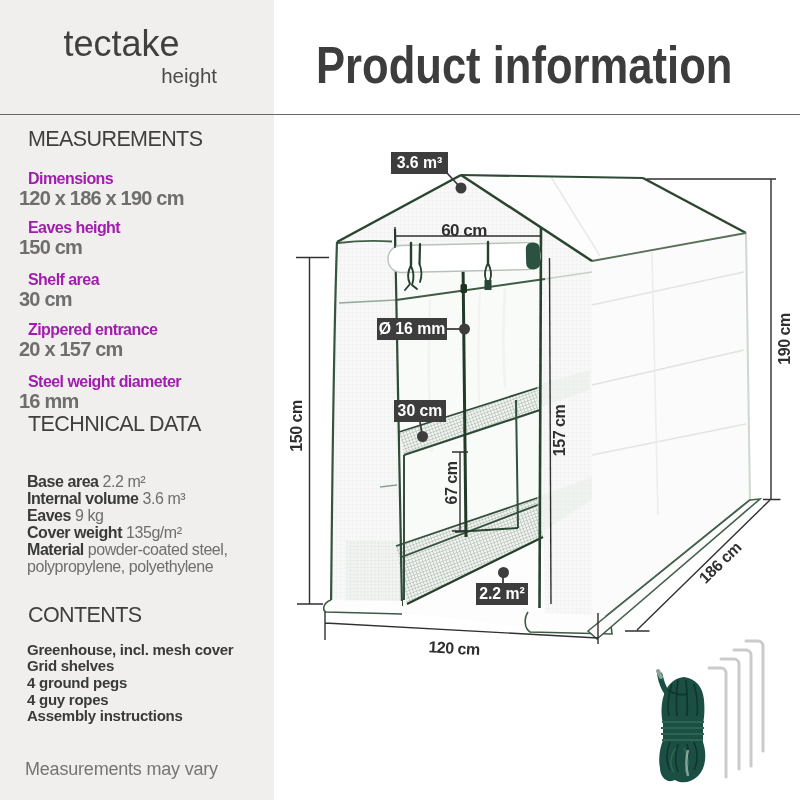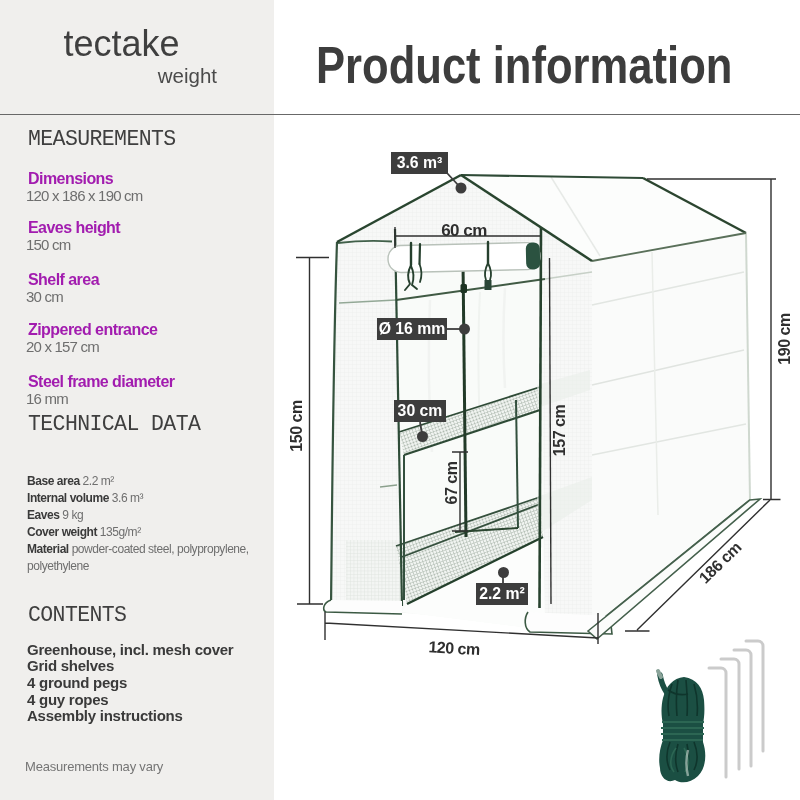--- a/index.html
+++ b/index.html
@@ -1,48 +1,48 @@
 <!DOCTYPE html>
 <html><head>
 <meta charset="utf-8">
 <style>
   html,body{margin:0;padding:0;width:800px;height:800px;background:#fff;overflow:hidden;}
   body{font-family:"Liberation Sans",sans-serif;color:#3d3d3d;position:relative;}
   .sidebar{position:absolute;left:0;top:0;width:274px;height:800px;background:#f0efed;}
   .rule{position:absolute;left:0;top:113.5px;width:800px;height:1.8px;background:#686868;}
   .logo-t{position:absolute;left:63.5px;top:26px;font-weight:normal;font-size:36px;color:#3f3f3f;line-height:1;}
   .logo-g{position:absolute;left:64px;top:66px;width:153px;text-align:right;font-size:20.5px;color:#4a4a4a;line-height:1;}
-  .head{position:absolute;left:28px;font-size:21.5px;font-weight:normal;letter-spacing:-0.6px;color:#3f3f3f;line-height:1;font-family:Liberation Mono, monospace;}
+  .head{position:absolute;left:28px;font-size:21.5px;font-weight:normal;letter-spacing:-0.6px;color:#3f3f3f;line-height:1;}
   .lbl{position:absolute;left:28px;font-size:16px;font-weight:bold;color:#a21caf;line-height:1;letter-spacing:-0.55px;}
-  .val{position:absolute;left:26px;font-size:15px;color:#6e6e6e;line-height:1;letter-spacing:-0.8px;}
-  .tech{position:absolute;left:27px;font-size:12px;color:#6e6e6e;line-height:17.1px;width:245px;letter-spacing:-0.45px;}
+  .val{position:absolute;left:19px;font-size:20px;color:#6e6e6e;line-height:1;letter-spacing:-0.8px;font-weight:bold;}
+  .tech{position:absolute;left:27px;font-size:16px;color:#6e6e6e;line-height:17.1px;width:245px;letter-spacing:-0.45px;}
   .tech b{color:#3a3a3a;}
   .cont{position:absolute;left:27px;font-size:15px;font-weight:bold;color:#3a3a3a;line-height:16.6px;letter-spacing:-0.25px;}
-  .vary{position:absolute;left:25px;top:758.5px;font-size:13px;color:#757575;letter-spacing:-0.2px;}
+  .vary{position:absolute;left:25px;top:758.5px;font-size:18px;color:#757575;letter-spacing:-0.2px;}
   h1{position:absolute;left:316px;top:34.8px;margin:0;font-size:52px;color:#3d3d3d;white-space:nowrap;transform:scaleX(0.838);transform-origin:left top;}
   svg{position:absolute;left:0;top:0;}
 </style>
 </head>
 <body>
 <div class="sidebar"></div>
 <div class="rule"></div>
 <div class="logo-t">tectake</div>
-<div class="logo-g">weight</div>
+<div class="logo-g">height</div>
 <h1>Product information</h1>
 
 <div class="head" style="top:129.2px;">MEASUREMENTS</div>
 <div class="lbl" style="top:171.2px;">Dimensions</div>
 <div class="val" style="top:187.9px;">120 x 186 x 190 cm</div>
 <div class="lbl" style="top:220px;">Eaves height</div>
 <div class="val" style="top:236.9px;">150 cm</div>
 <div class="lbl" style="top:271.7px;">Shelf area</div>
 <div class="val" style="top:288.7px;">30 cm</div>
 <div class="lbl" style="top:322px;">Zippered entrance</div>
 <div class="val" style="top:339.4px;">20 x 157 cm</div>
-<div class="lbl" style="top:374.2px;">Steel frame diameter</div>
+<div class="lbl" style="top:374.2px;">Steel weight diameter</div>
 <div class="val" style="top:391px;">16 mm</div>
 
 <div class="head" style="top:414px;">TECHNICAL DATA</div>
 <div class="tech" style="top:472.8px;"><b>Base area</b> 2.2 m²<br><b>Internal volume</b> 3.6 m³<br><b>Eaves</b> 9 kg<br><b>Cover weight</b> 135g/m²<br><b>Material</b> powder-coated steel, polypropylene, polyethylene</div>
 
 <div class="head" style="top:605px;">CONTENTS</div>
 <div class="cont" style="top:641.8px;">Greenhouse, incl. mesh cover<br>Grid shelves<br>4 ground pegs<br>4 guy ropes<br>Assembly instructions</div>
 
 <div class="vary">Measurements may vary</div>
 

